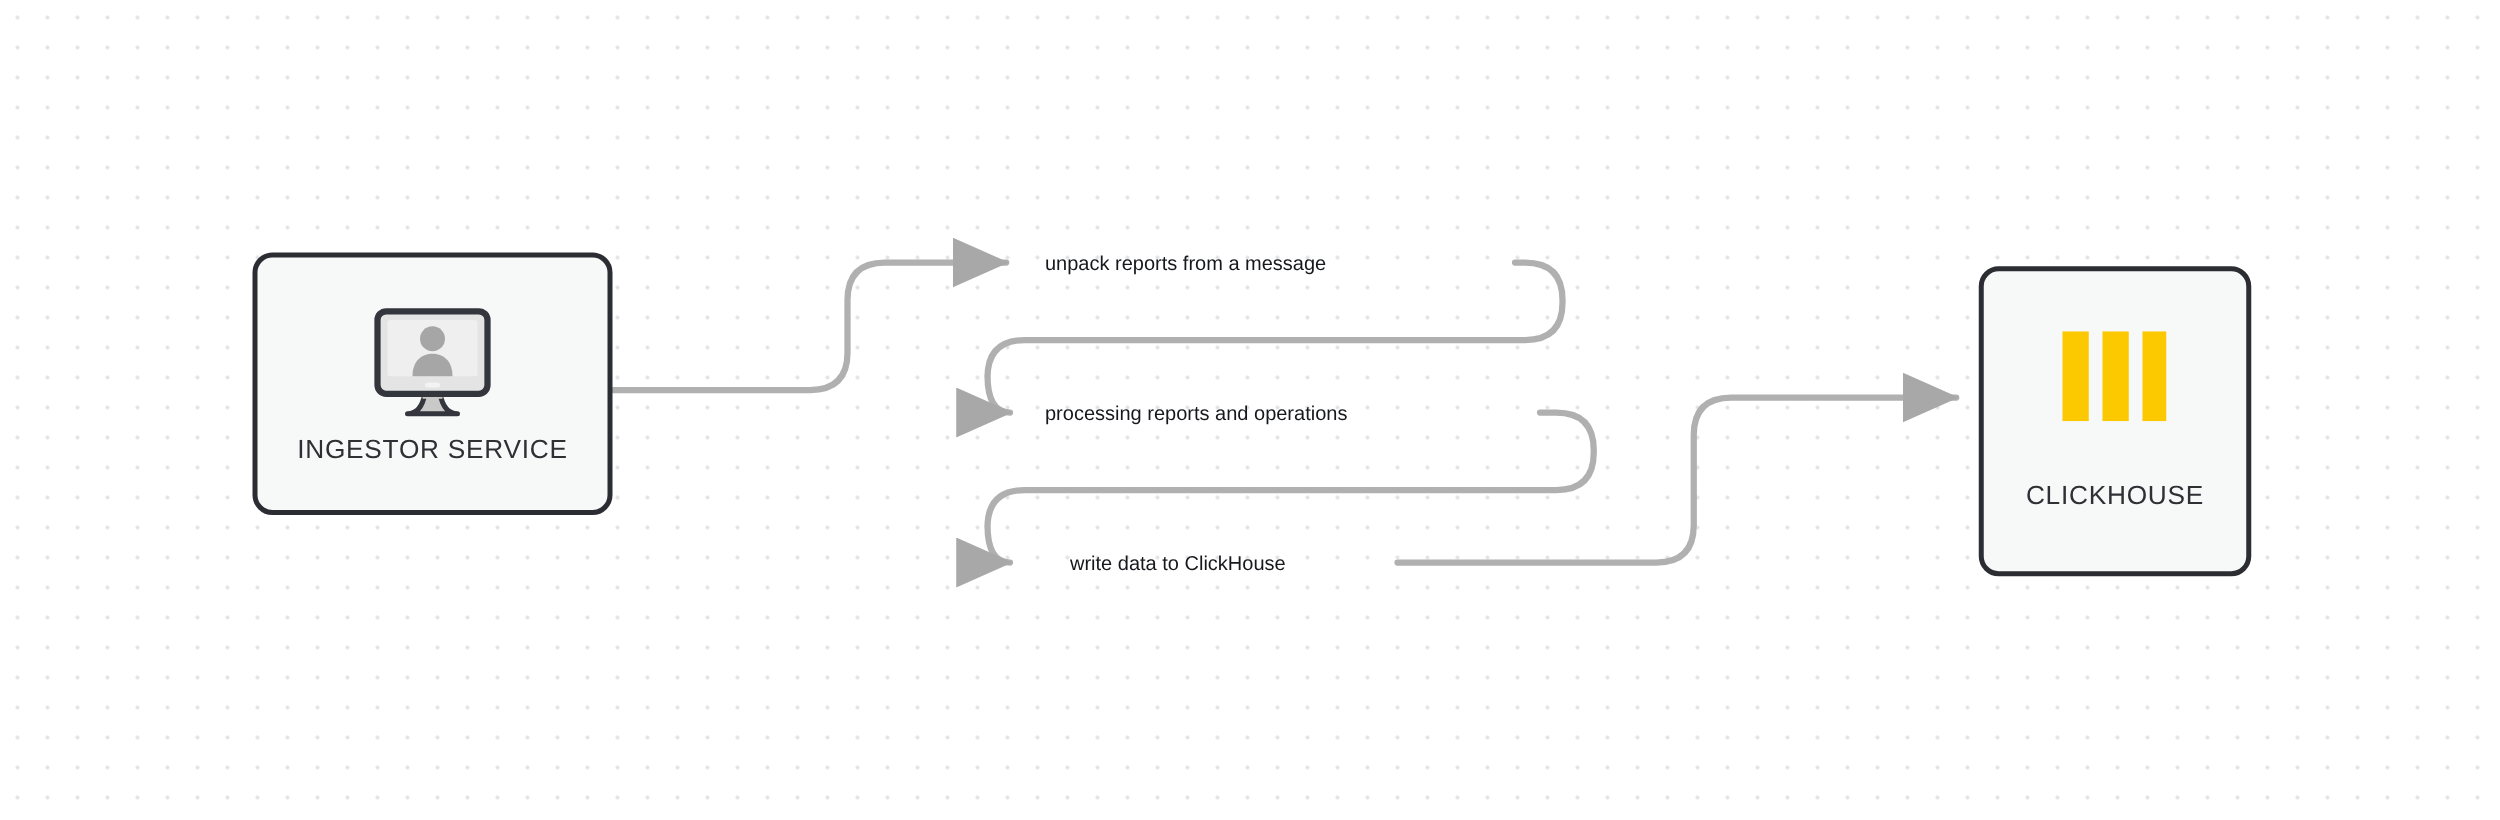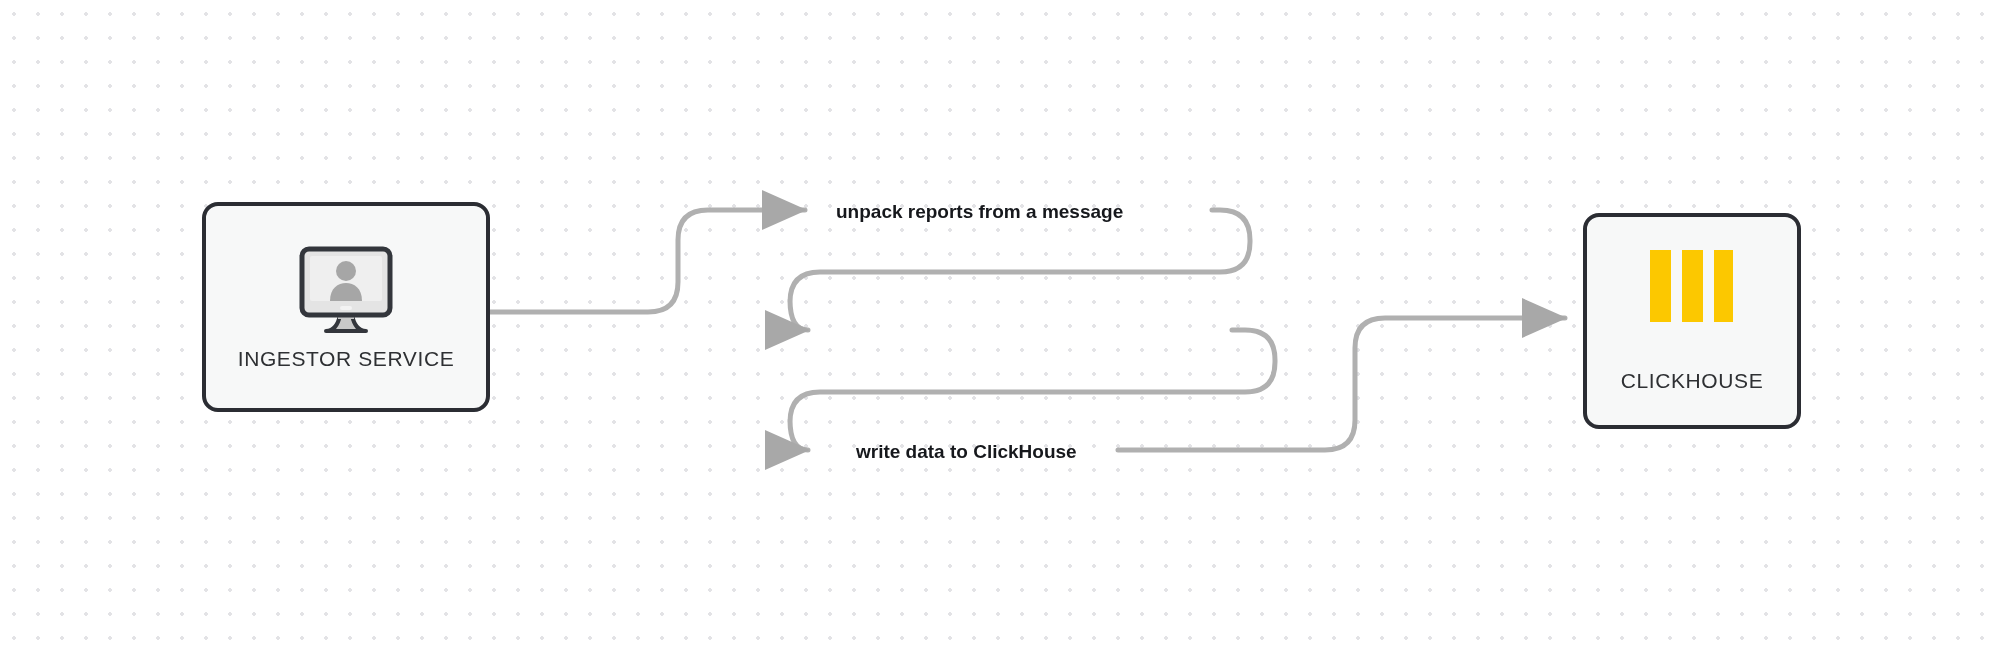--- a/index.html
+++ b/index.html
@@ -53,33 +53,32 @@
     left: 202px;
     top: 202px;
     width: 288px;
     height: 210px;
   }
   #node-ingestor .node-label { margin-top: 4px; text-align: right; }
   #node-clickhouse {
     left: 1583px;
     top: 213px;
     width: 218px;
-    height: 216px;
+    height: 248px;
     gap: 23px;
   }
   #node-clickhouse .node-label { margin-top: 20px; }
   .edge-label {
     position: absolute;
     font-family: "Liberation Sans", sans-serif;
-    font-size: 19px;
+    font-size: 16px;
     color: #16181c;
     white-space: nowrap;
     transform: translateY(-50%);
     background: transparent;
-    font-weight: bold;
   }
   #edge-label-1 { left: 836px; top: 212px; }
   #edge-label-2 { left: 836px; top: 332px; }
   #edge-label-3 { left: 836px; top: 452px; margin-left: 20px; }
 </style>
 </head>
 <body>
 
 <div id="canvas">
 
@@ -131,15 +130,16 @@
       <svg width="104" height="72" viewBox="0 0 104 72" xmlns="http://www.w3.org/2000/svg">
         <rect x="10" y="0" width="21" height="72" fill="#fcc800"></rect>
         <rect x="42" y="0" width="21" height="72" fill="#fcc800"></rect>
         <rect x="74" y="0" width="19" height="72" fill="#fcc800"></rect>
       </svg>
     </span>
     <span class="node-label">CLICKHOUSE</span>
   </div>
 
   <div class="edge-label" id="edge-label-1">unpack reports from a message</div>
+  <div class="edge-label" id="edge-label-2">processing reports and operations</div>
   <div class="edge-label" id="edge-label-3">write data to ClickHouse</div>
 
 </div>
 
 </body></html>

